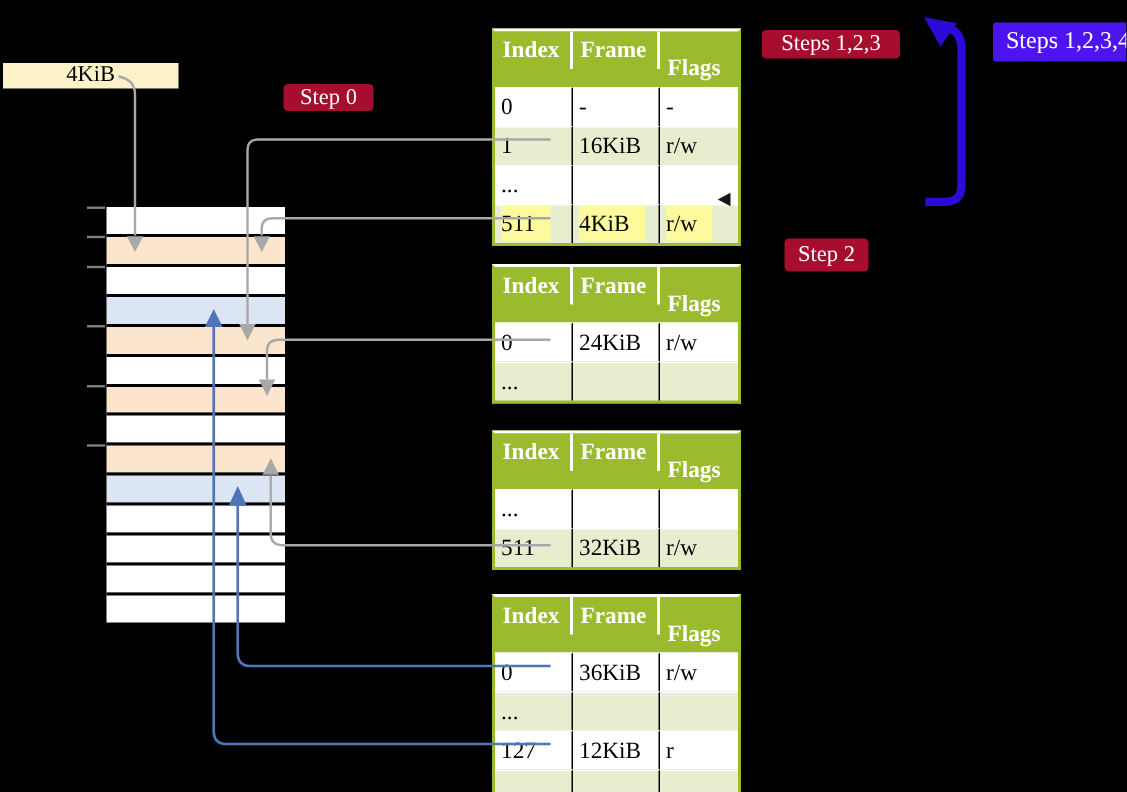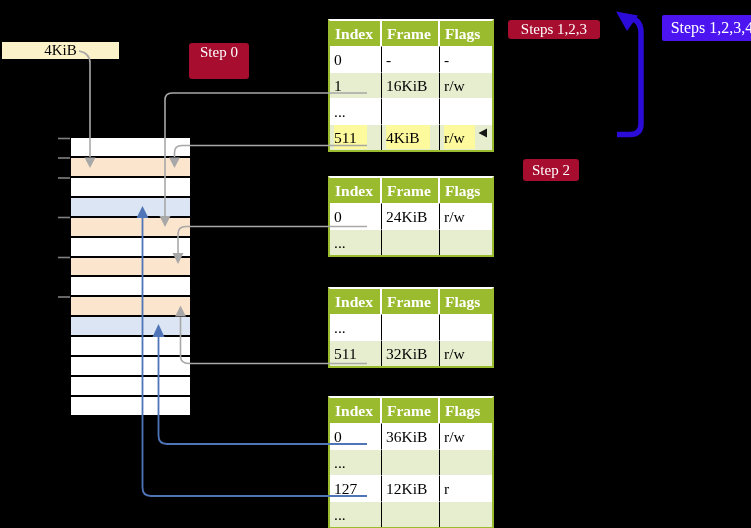--- a/index.html
+++ b/index.html
@@ -11,21 +11,21 @@
   .legend-box{
     position:absolute;left:2px;top:42px;width:117px;height:17px;
     background:#fcf2ca;color:#000;font-size:15px;line-height:17px;text-align:center;
   }
   .step-label{
     position:absolute;color:#fff;text-align:center;border-radius:3px;
     font-size:15px;
   }
   .step-red{background:#a60d2e;}
   .step-violet{background:#4b14f0;border-radius:2px;}
-  #step0{left:189px;top:43px;width:60px;height:36px;line-height:18px;}
+  #step0{left:189px;top:56px;width:60px;height:18px;line-height:18px;}
   #steps123{left:508px;top:20px;width:92px;height:19px;line-height:19px;}
   #steps1234{left:650px;top:15px;width:100px;height:26px;line-height:26px;font-size:16px;margin-left:12px;}
   #step4{left:523px;top:159px;width:56px;height:22px;line-height:22px;}
   
   #memory-column{
     position:absolute;left:71px;top:138px;width:119px;height:277px;
     display:flex;flex-direction:column;
   }
   .mem-row{flex:1;}
   .mem-row + .mem-row{border-top:2px solid #000;}
@@ -37,21 +37,21 @@
     position:absolute;left:328px;width:166px;
     border:2px solid #9bbb2f;border-top:2px solid #ffffff;
     background:#9bbb2f;box-sizing:border-box;
   }
   .pt-row{display:grid;grid-template-columns:52px 58px 52px;}
   .pt-header .pt-cell{
     background:#9bbb2f;color:#fff;font-weight:bold;font-size:15.5px;
     height:25px;line-height:25px;padding-left:5px;box-sizing:border-box;
     border-right:2px solid #fff;
   }
-  .pt-header .pt-cell:last-child{border-right:none;}
+  .pt-header .pt-cell:last-child{border-right:none;margin-top:12px;}
   .pt-body .pt-cell{
     background:#fff;font-size:15.5px;height:26px;line-height:25px;
     padding-left:4px;box-sizing:border-box;
     border-right:1px solid #000;border-top:1px solid #fff;
   }
   .pt-body .pt-cell:last-child{border-right:none;}
   .pt-body.shaded .pt-cell{background:#e7eecf;}
   .hl{background:#fdfa9d;display:inline-block;padding:0 10px 0 0;height:24px;}
   
   #overlay{position:absolute;left:0;top:0;pointer-events:none;}

